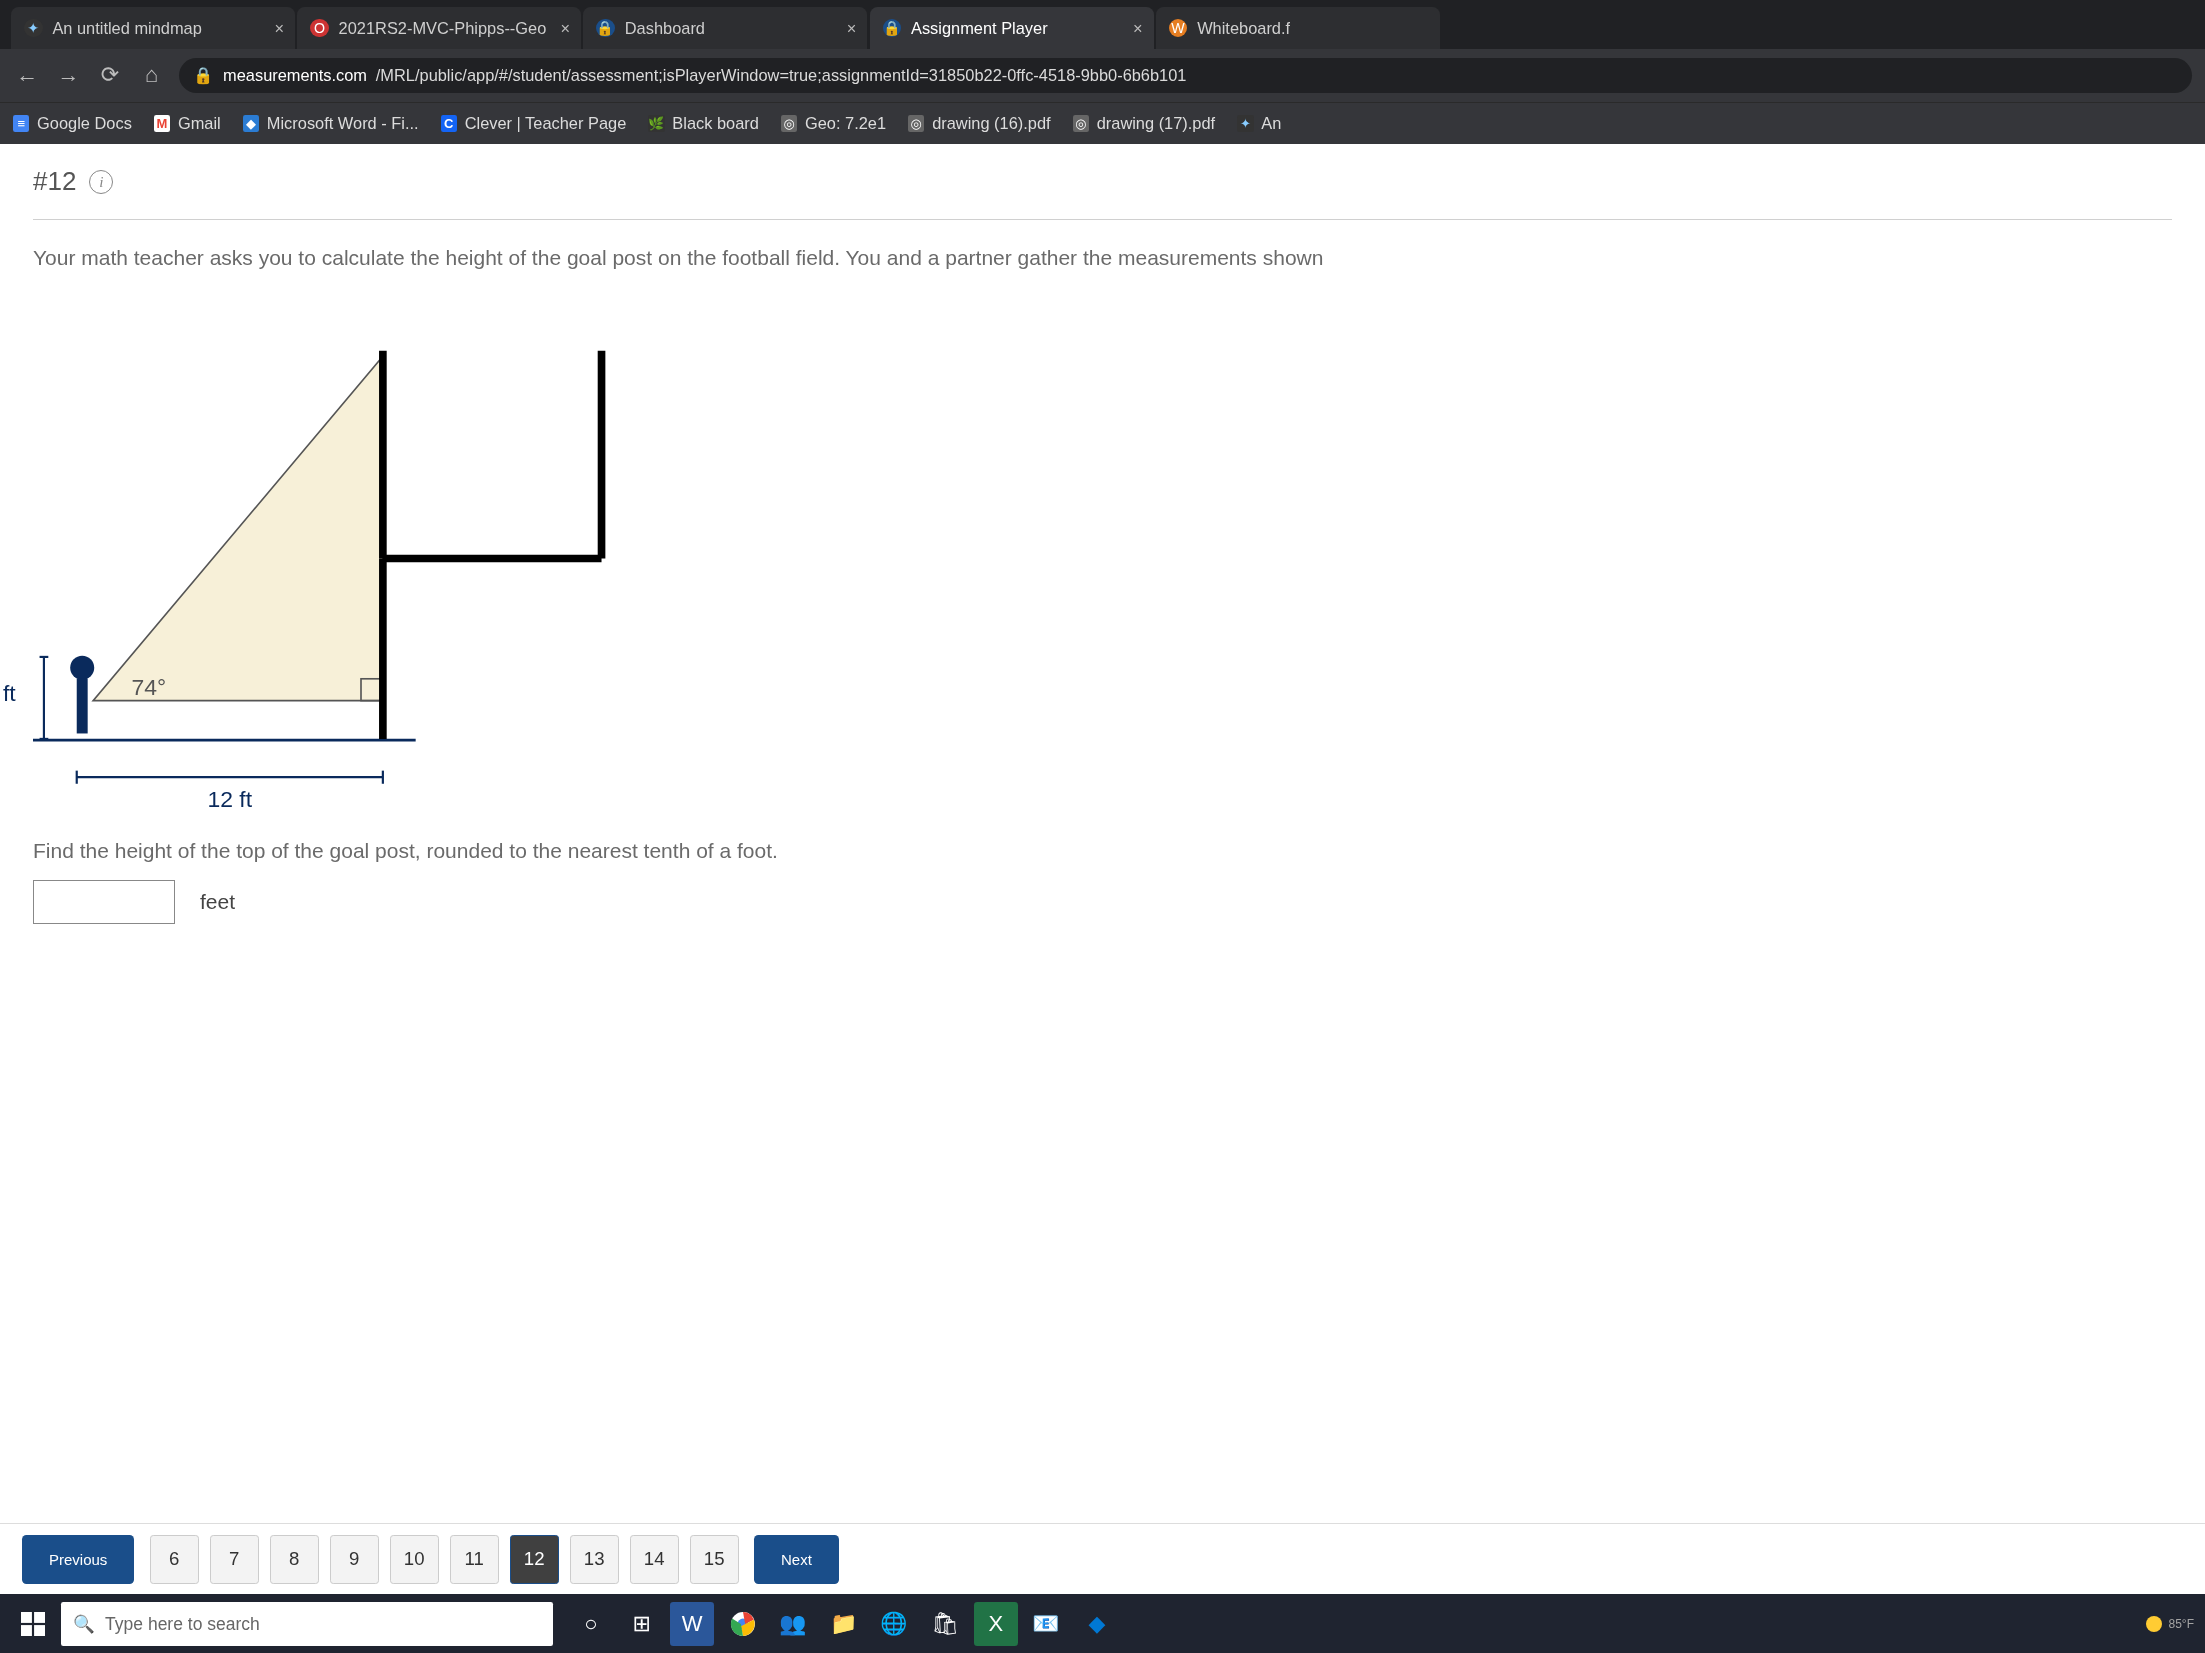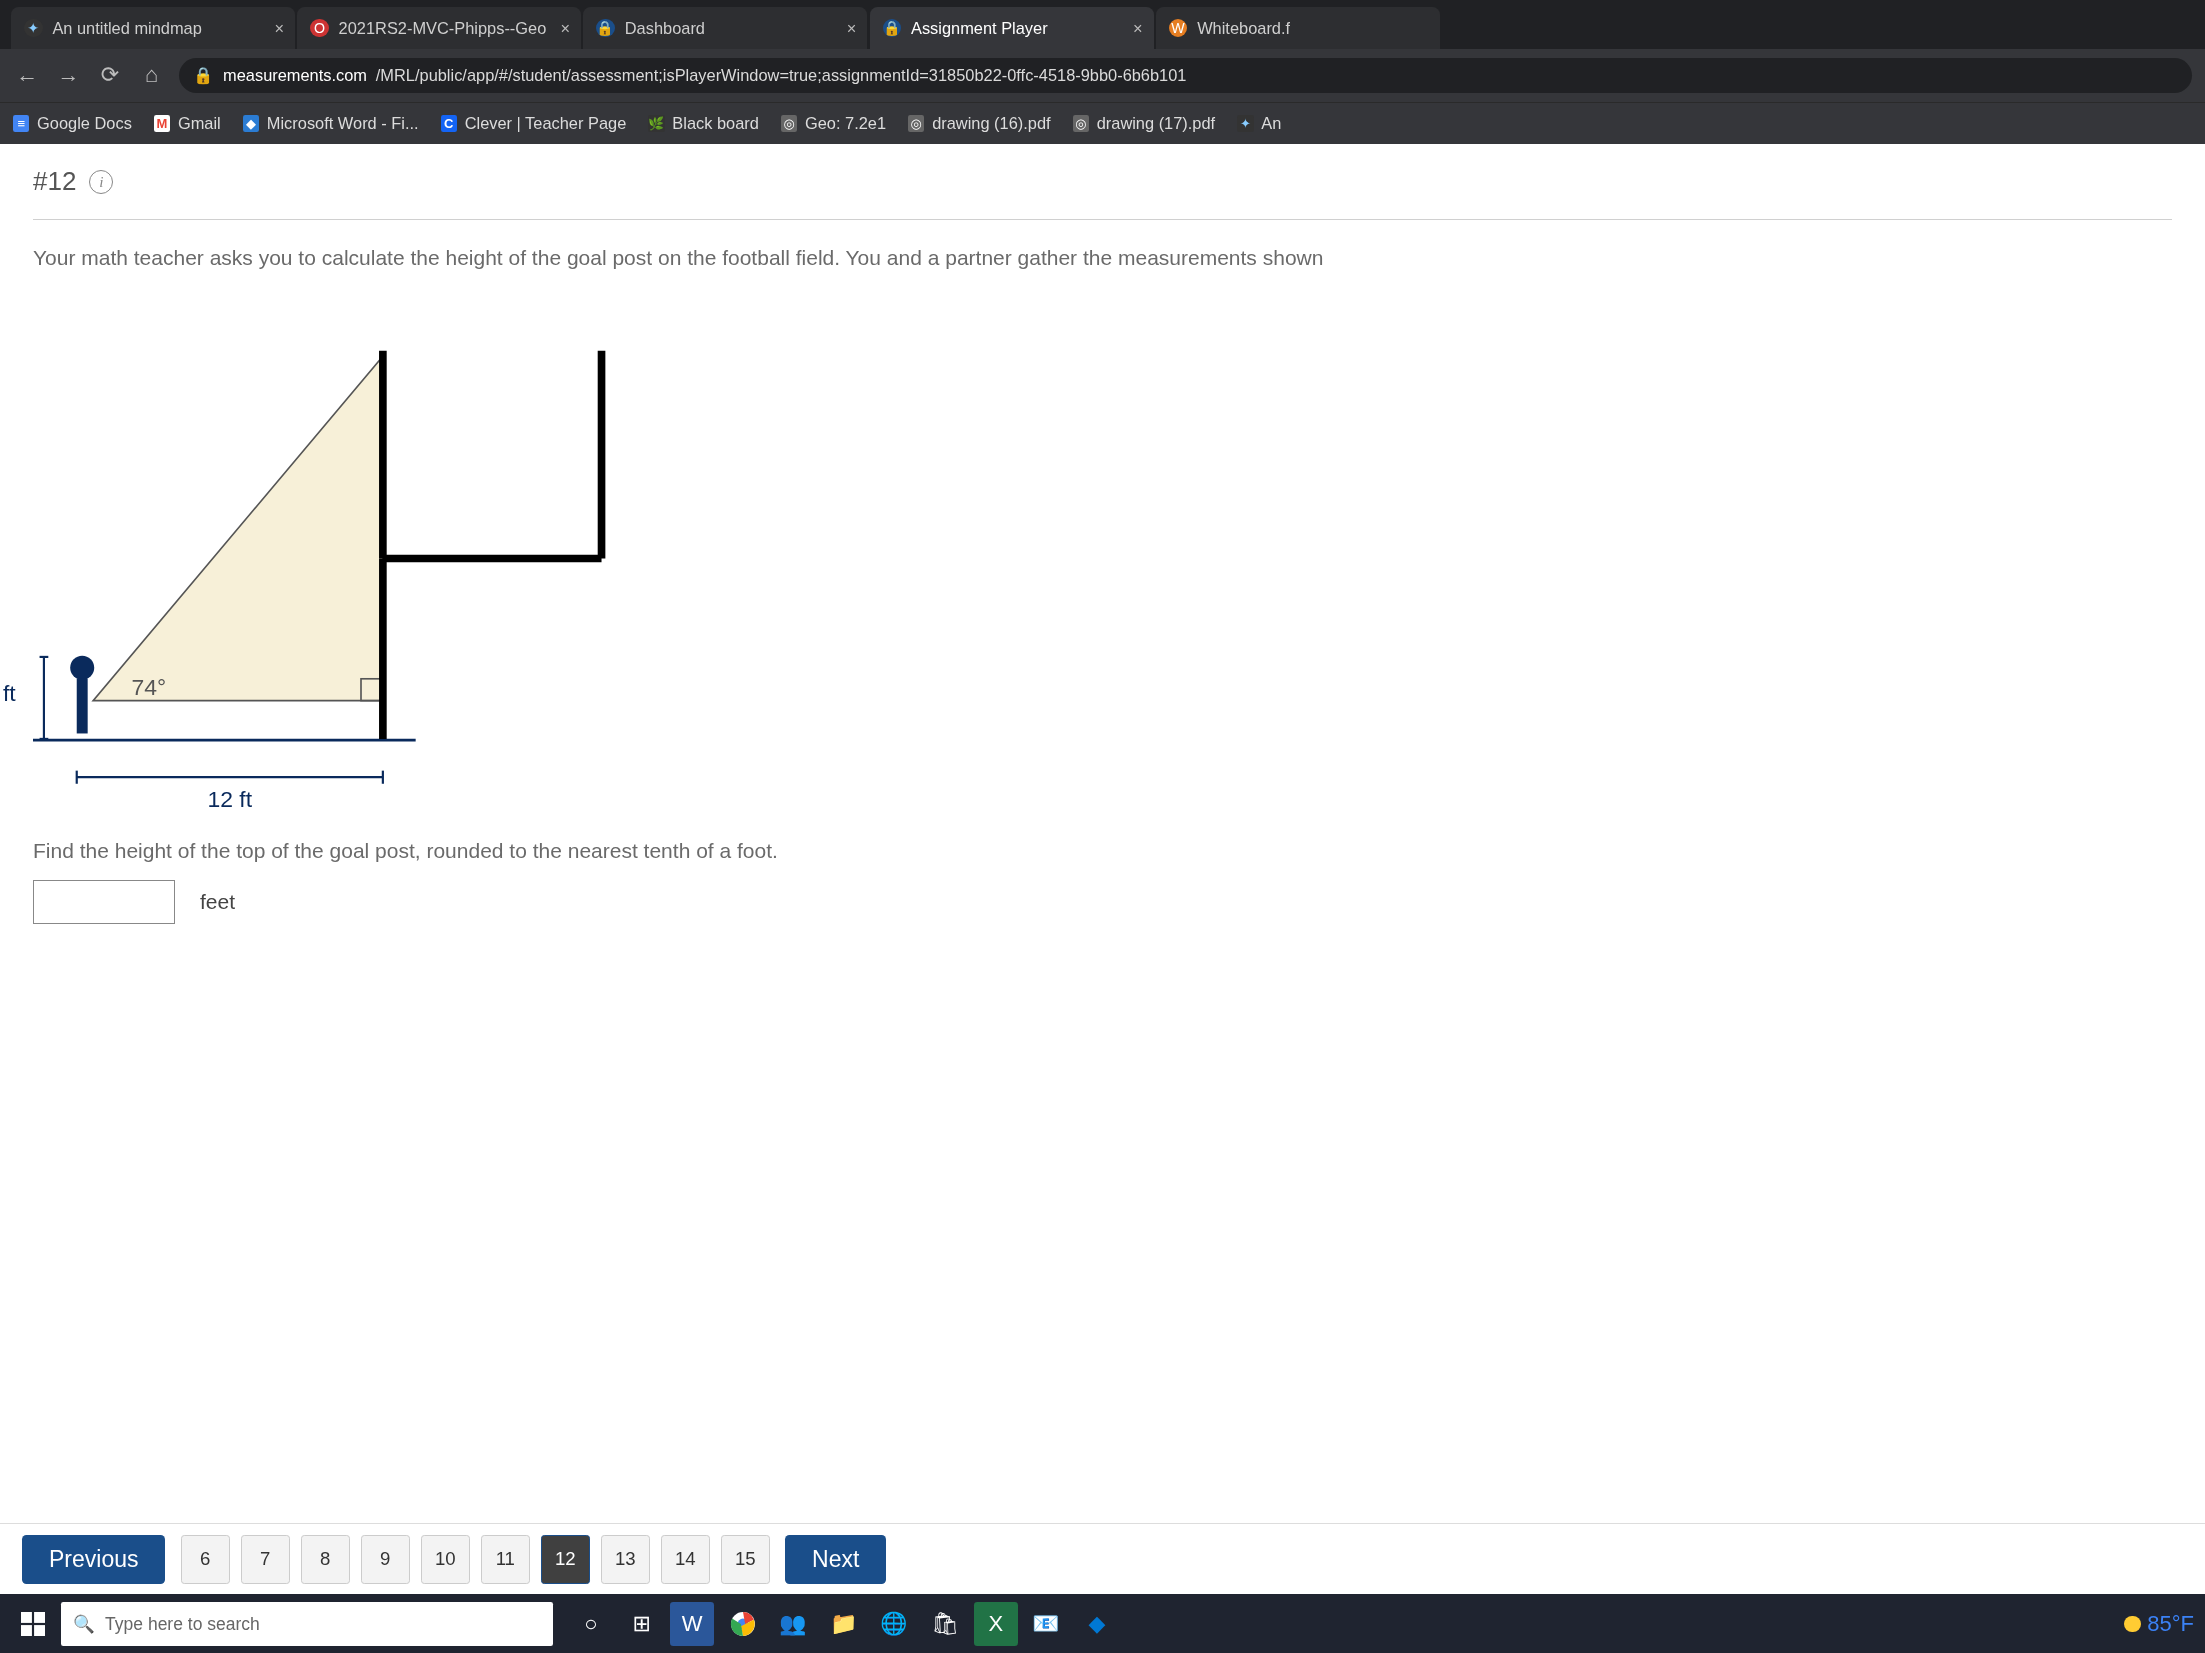--- a/index.html
+++ b/index.html
@@ -34,31 +34,31 @@
   .figwrap { padding: 22px 33px; }
   .figure { width: 656px; height: 492px; position: relative; }
 
   .prompt2 { padding: 5.5px 33px 11px 33px; font-size: 21px; color: #6a6a6a; }
   .answer { padding: 5.5px 33px 22px 33px; display: flex; align-items: center; gap: 25px; }
   .ansinput { width: 142px; height: 44px; border: 1.1px solid #888; background: #fff; font-size: 18.6px; padding: 0 8.8px; }
   .unit { font-size: 21px; color: #444; }
 
   
   .pager { height: 71px; background: #fff; border-top: 0.5px solid #ddd; display: flex; align-items: center; padding: 0 22px; gap: 15.3px; }
-  .bignav { height: 49px; padding: 0 27px; background: #1a4e8a; color: #fff; font-size: 23px; border-radius: 4.4px; display: flex; align-items: center; }
+  .bignav { height: 49px; padding: 0 27px; background: #1a4e8a; color: #fff; font-size: 15px; border-radius: 4.4px; display: flex; align-items: center; }
   .pg { width: 49px; height: 49px; background: #f3f3f3; border: 0.5px solid #ccc; color: #333; font-size: 18.6px; display: flex; align-items: center; justify-content: center; border-radius: 3.3px; }
   .pg.current { background: #404040; color: #fff; border-color: #1a4e8a; }
 
   
   .taskbar { height: 60px; background: #1f2430; display: flex; align-items: center; padding: 0 11px; gap: 5.5px; }
   .start { width: 44px; height: 44px; color: #fff; font-size: 22px; display: flex; align-items: center; justify-content: center; }
   .search { flex: 0 0 492px; height: 44px; background: #fff; border-radius: 2.2px; display: flex; align-items: center; padding: 0 13px; gap: 9.8px; color: #666; font-size: 17.5px; }
   .tbicons { display: flex; gap: 6.6px; margin-left: 11px; }
   .tbi { width: 44px; height: 44px; display: flex; align-items: center; justify-content: center; font-size: 22px; color: #fff; border-radius: 3.3px; }
-  .sys { margin-left: auto; display: flex; align-items: center; color: #3b82f6; font-size: 22px; gap: 11px; }
+  .sys { margin-left: auto; display: flex; align-items: center; color: #a3a3a3; font-size: 12px; gap: 11px; }
   .weather { display: flex; align-items: center; gap: 6.6px; }
   .sun { width: 16.4px; height: 16.4px; background: #ffcc33; border-radius: 50%; }
 </style>
 </head>
 <body>
 
 <div class="screen">
 
   <div class="tabstrip">
     <div class="tab">

